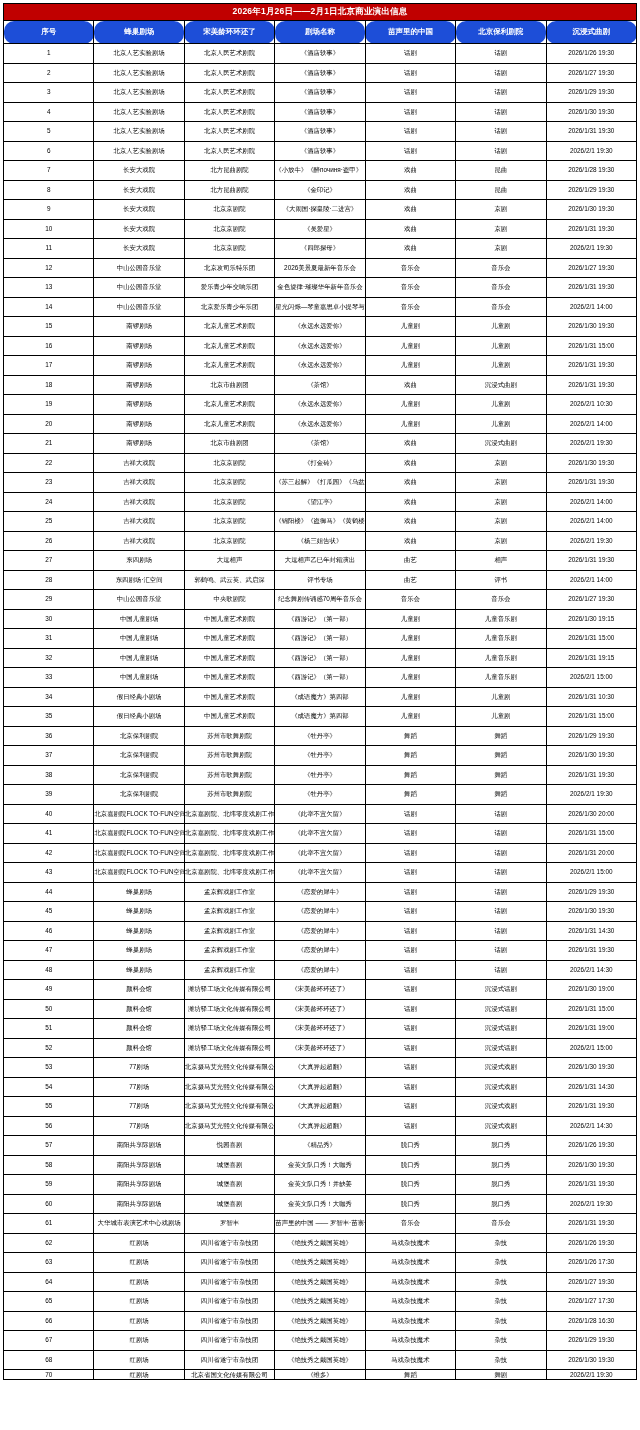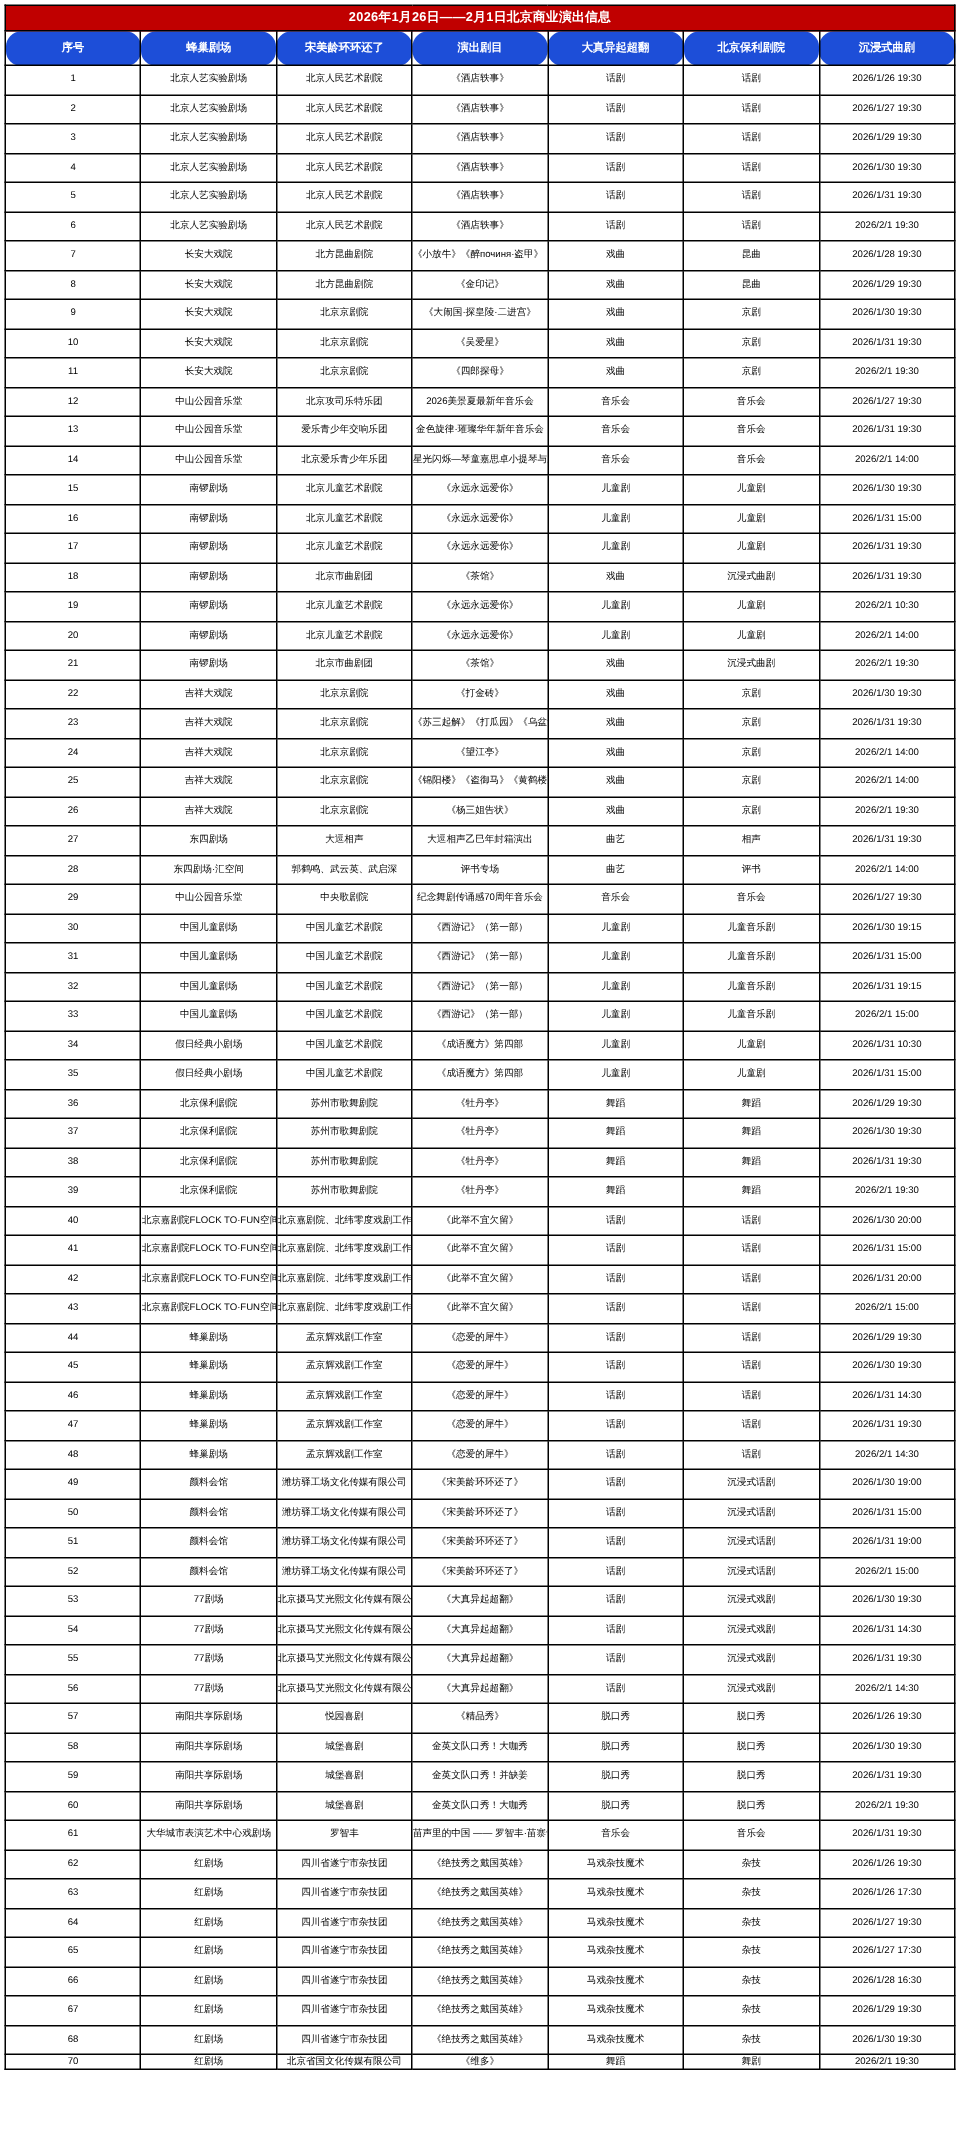--- a/index.html
+++ b/index.html
@@ -72,22 +72,22 @@
 <div id="sheet">
   <table class="grid">
     <tbody>
       <tr class="title-row">
         <td colspan="7">2026年1月26日——2月1日北京商业演出信息</td>
       </tr>
       <tr class="head-row">
         <td class="c-idx">序号</td>
         <td class="c-venue">蜂巢剧场</td>
         <td class="c-troupe">宋美龄环环还了</td>
-        <td class="c-prog">演出剧目</td>
-        <td class="c-cat2">大真异起超翻</td>
+        <td class="c-prog">剧场名称</td>
+        <td class="c-cat2">苗声里的中国</td>
         <td class="c-cat3">北京保利剧院</td>
         <td class="c-time">沉浸式曲剧</td>
       </tr>
     <tr class="data-row">
           <td class="c-idx">1</td>
           <td class="c-venue">北京人艺实验剧场</td>
           <td class="c-troupe">北京人民艺术剧院</td>
           <td class="c-prog">《酒店轶事》</td>
           <td class="c-cat2">话剧</td>
           <td class="c-cat3">话剧</td>

